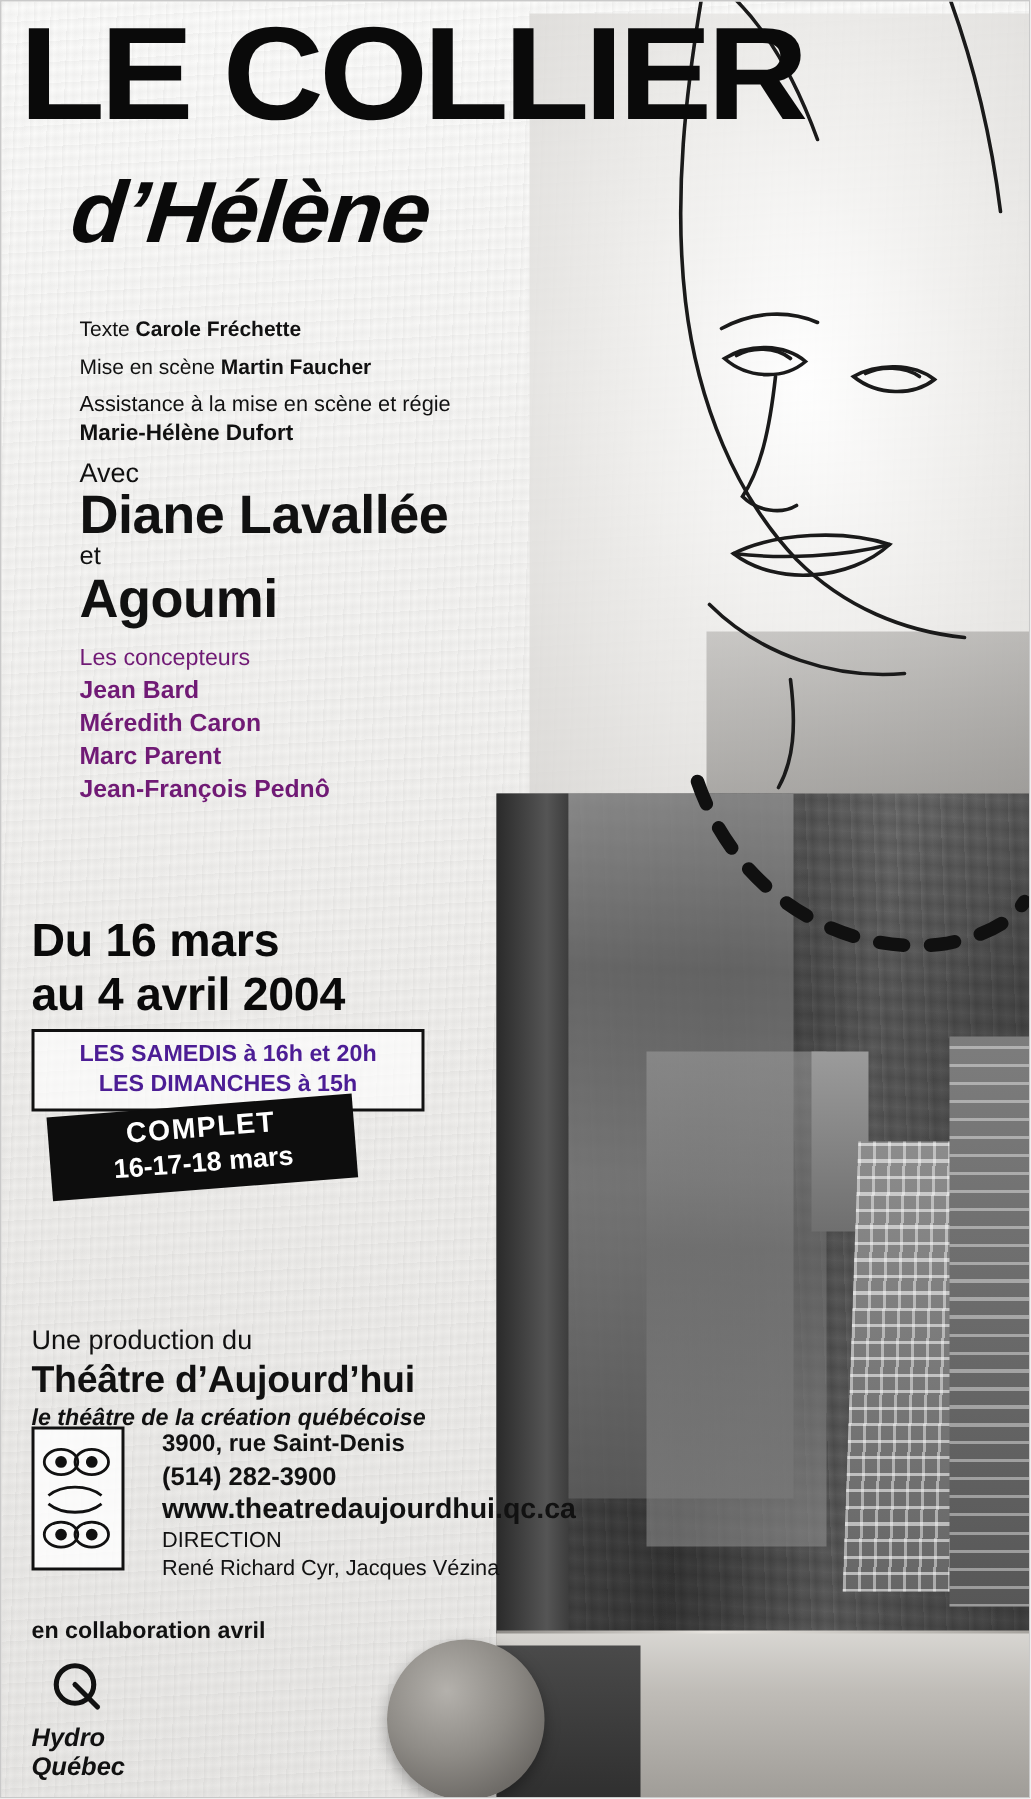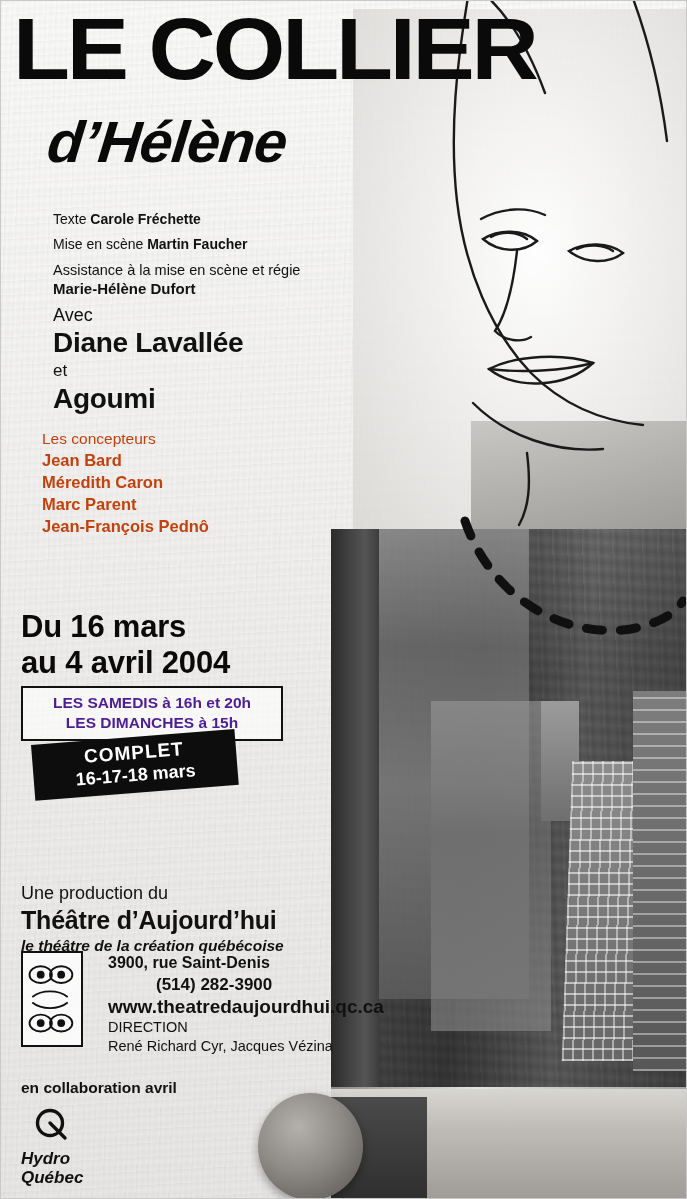--- a/index.html
+++ b/index.html
@@ -157,24 +157,24 @@
   }
 
   .credits { position: absolute; left: 52px; top: 206px; width: 290px; color: #111; }
   .line-reg { font-size: 14px; line-height: 25px; }
   .line-reg b { font-weight: bold; }
   .small-reg { font-size: 14.5px; line-height: 18px; }
   .small-bold { font-size: 15px; line-height: 19px; font-weight: bold; }
 
   .avec-block { position: absolute; left: 52px; top: 303px; width: 290px; color: #111; }
   .avec-label { font-size: 18px; line-height: 22px; }
-  .name-big { font-size: 28px; font-weight: bold; line-height: 34px; letter-spacing: -0.3px; }
+  .name-big { font-size: 36px; font-weight: bold; line-height: 34px; letter-spacing: -0.3px; }
   .et-label { font-size: 17px; line-height: 22px; }
 
-  .concepteurs { position: absolute; left: 41px; top: 427px; width: 290px; color: #c2410c; }
+  .concepteurs { position: absolute; left: 52px; top: 427px; width: 290px; color: #701a75; }
   .concepteurs .hdr { font-size: 15.5px; line-height: 21px; }
   .concepteurs .nm { font-size: 16.5px; font-weight: bold; line-height: 22px; }
 
   .dates {
     position: absolute; left: 20px; top: 608px; width: 310px;
     font-size: 31px; font-weight: bold; line-height: 36px; color: #0a0a0a;
     letter-spacing: -0.2px;
   }
 
   .schedule-box {
@@ -199,21 +199,21 @@
 
   .production { position: absolute; left: 20px; top: 880px; width: 315px; color: #111; }
   .prod-label { font-size: 18px; line-height: 24px; }
   .prod-name { font-size: 25px; font-weight: bold; line-height: 30px; letter-spacing: -0.2px; }
   .prod-tag { font-size: 15.5px; font-style: italic; font-weight: bold; line-height: 22px; }
 
   .addr-row { position: absolute; left: 20px; top: 950px; width: 320px; display: flex; gap: 25px; }
   .logo-faces { width: 58px; height: 92px; border: 2px solid #111; background: rgba(255,255,255,0.8); position: relative; flex: 0 0 auto; }
   .addr-lines { color: #111; padding-top: 1px; }
   .addr-lines .a1 { font-size: 16px; font-weight: bold; line-height: 21px; }
-  .addr-lines .a2 { font-size: 17px; font-weight: bold; line-height: 23px; margin-left: 48px; }
+  .addr-lines .a2 { font-size: 17px; font-weight: bold; line-height: 23px; }
   .addr-lines .a3 { font-size: 19px; font-weight: bold; line-height: 22px; }
   .addr-lines .a4 { font-size: 14.5px; line-height: 19px; }
   .addr-lines .a5 { font-size: 14.5px; line-height: 19px; }
 
   .collab { position: absolute; left: 20px; top: 1078px; color: #111; font-size: 15.5px; font-weight: bold; }
   .hydro { position: absolute; left: 20px; top: 1104px; display: flex; align-items: center; gap: 6px; color: #111; flex-direction: column; }
   .hydro-text { font-style: italic; font-weight: bold; font-size: 17px; line-height: 19px; }
 
   
   .necklace { left: 330px; top: 500px; width: 357px; height: 160px; }

